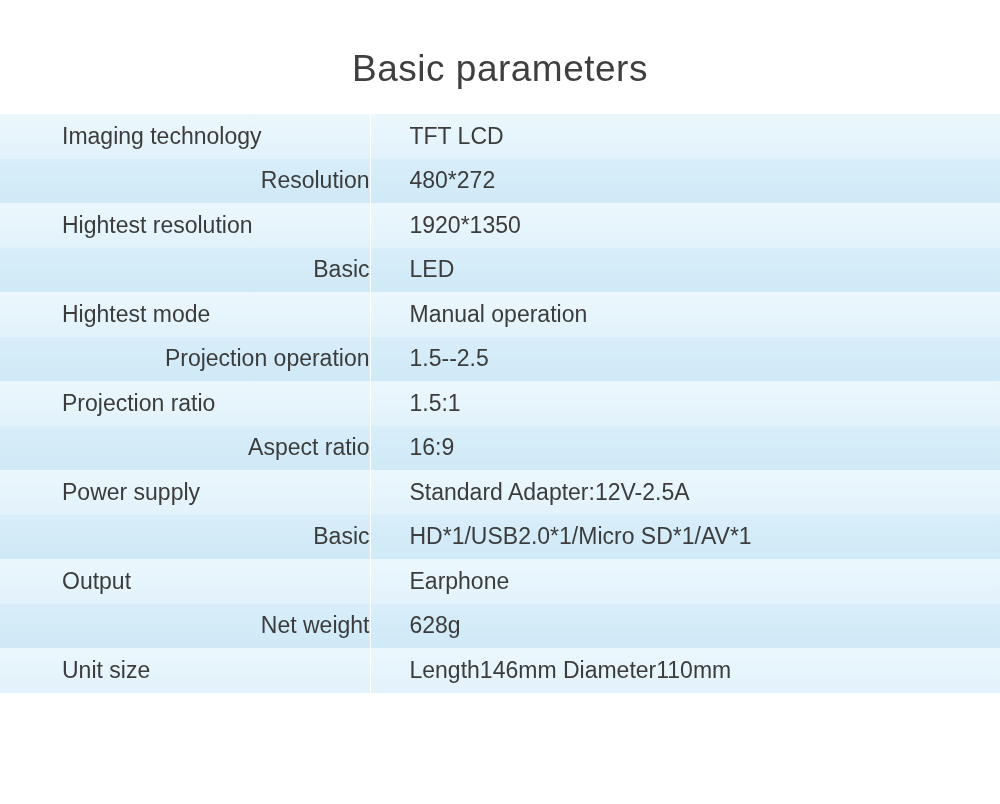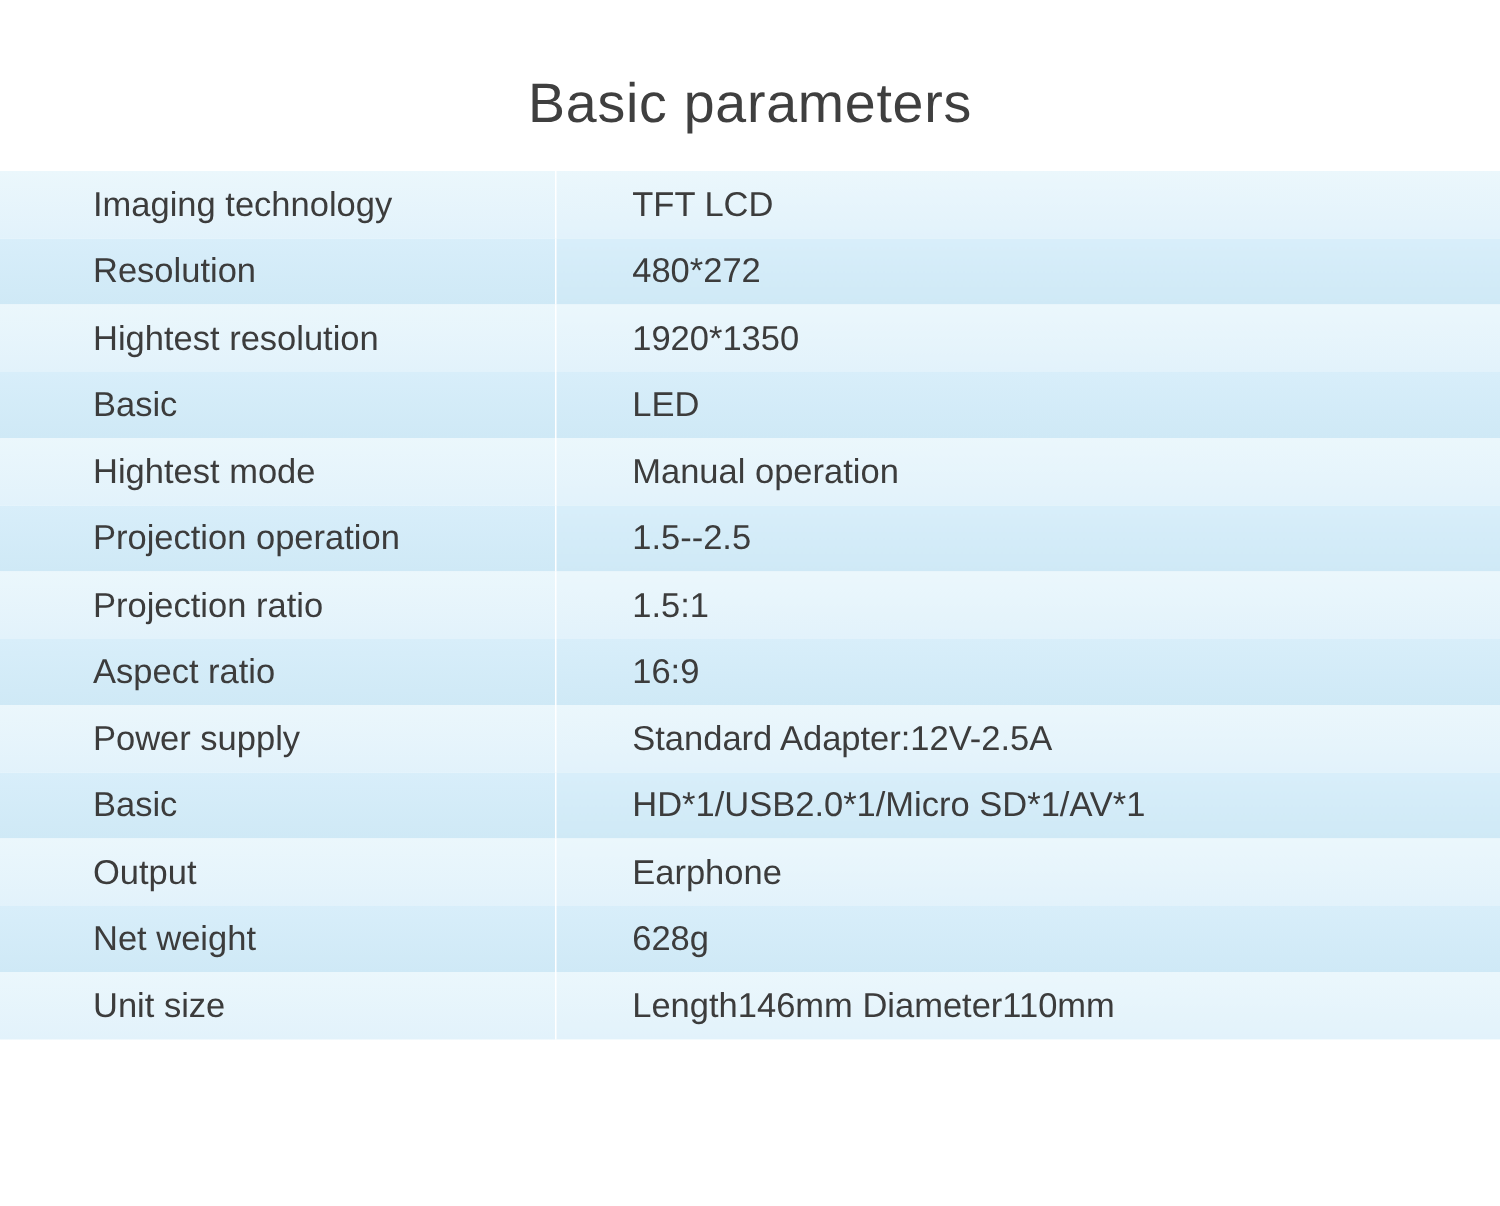--- a/index.html
+++ b/index.html
@@ -55,32 +55,32 @@
 
   td.label-cell {
     width: 370px;
     padding-left: 62px;
     box-sizing: border-box;
     border-right: 1px solid #ffffff;
   }
 
   td.value-cell {
     width: 630px;
-    padding-left: 51px;
+    padding-left: 39px;
     box-sizing: border-box;
   }
 
   
   tr.row-even td { background: #e6f4fb; margin-left: 38px; }
   tr.row-odd  td { background: #d4ecf8; }
 
   
   tr.row-even td.label-cell { background: linear-gradient(to bottom, #ebf7fc, #e2f2fb); }
   tr.row-even td.value-cell { background: linear-gradient(to bottom, #ebf7fc, #e2f2fb); }
-  tr.row-odd  td.label-cell { background: linear-gradient(to bottom, #d8eefa, #cfe9f6); }
+  tr.row-odd  td.label-cell { background: linear-gradient(to bottom, #d8eefa, #cfe9f6); text-align: right; }
   tr.row-odd  td.value-cell { background: linear-gradient(to bottom, #d8eefa, #cfe9f6); }
 </style>
 </head>
 <body>
 
 <div class="page">
 
   <h1 class="title">Basic parameters</h1>
 
   <table class="spec-table">

